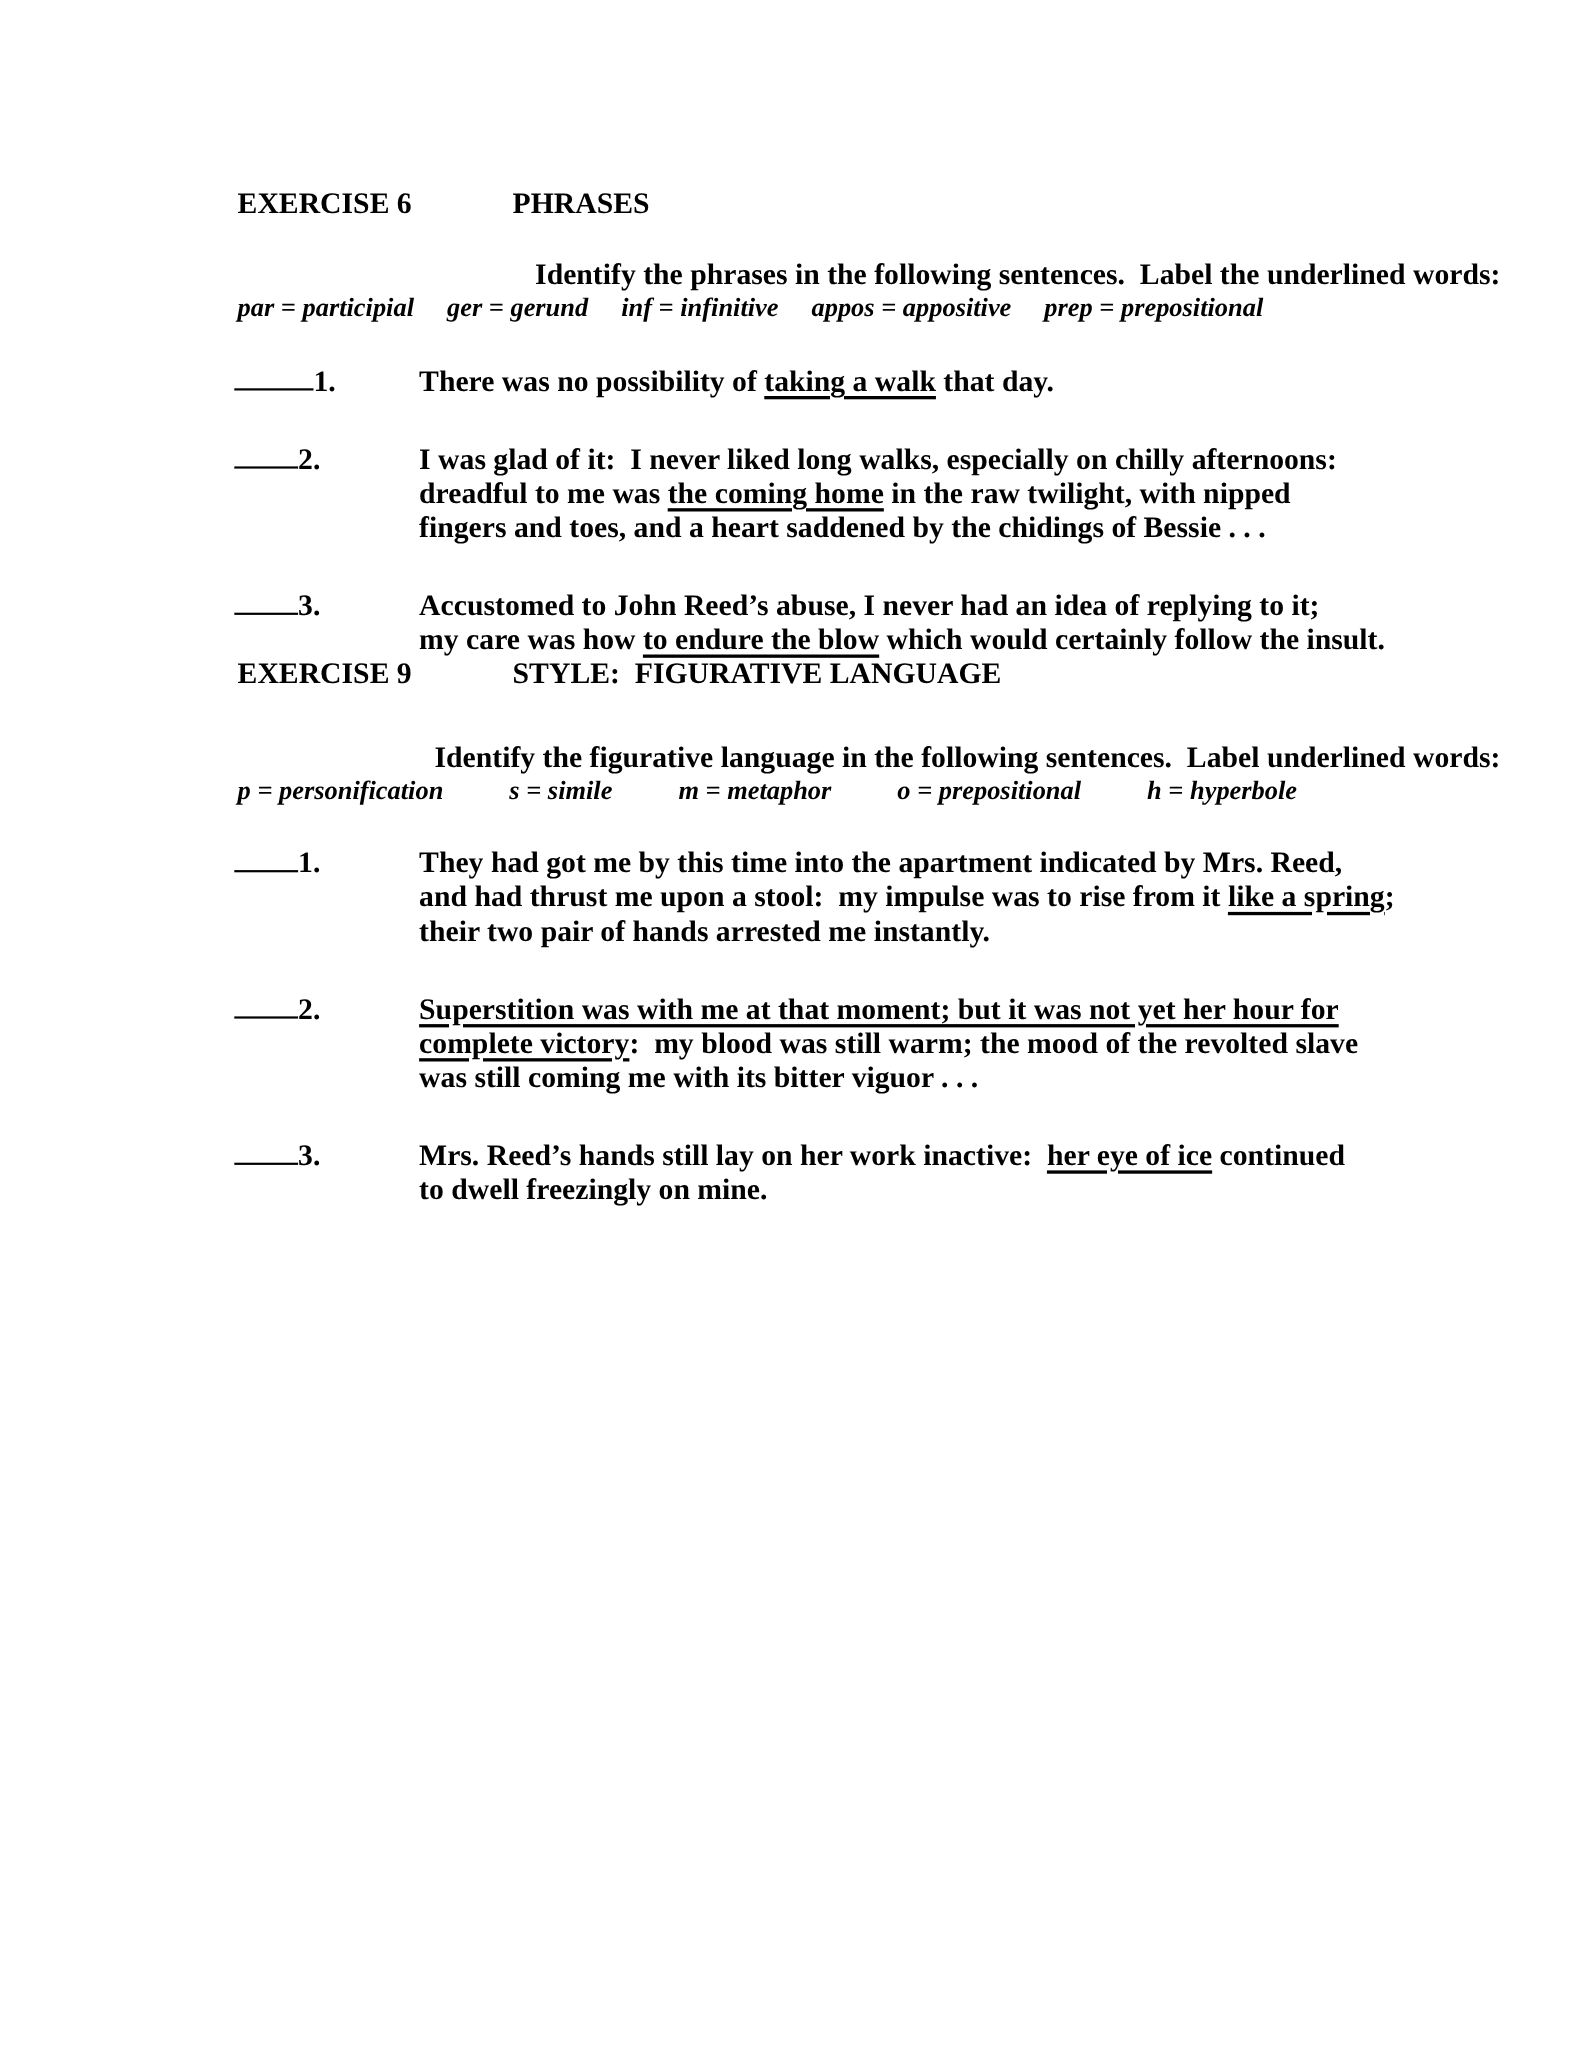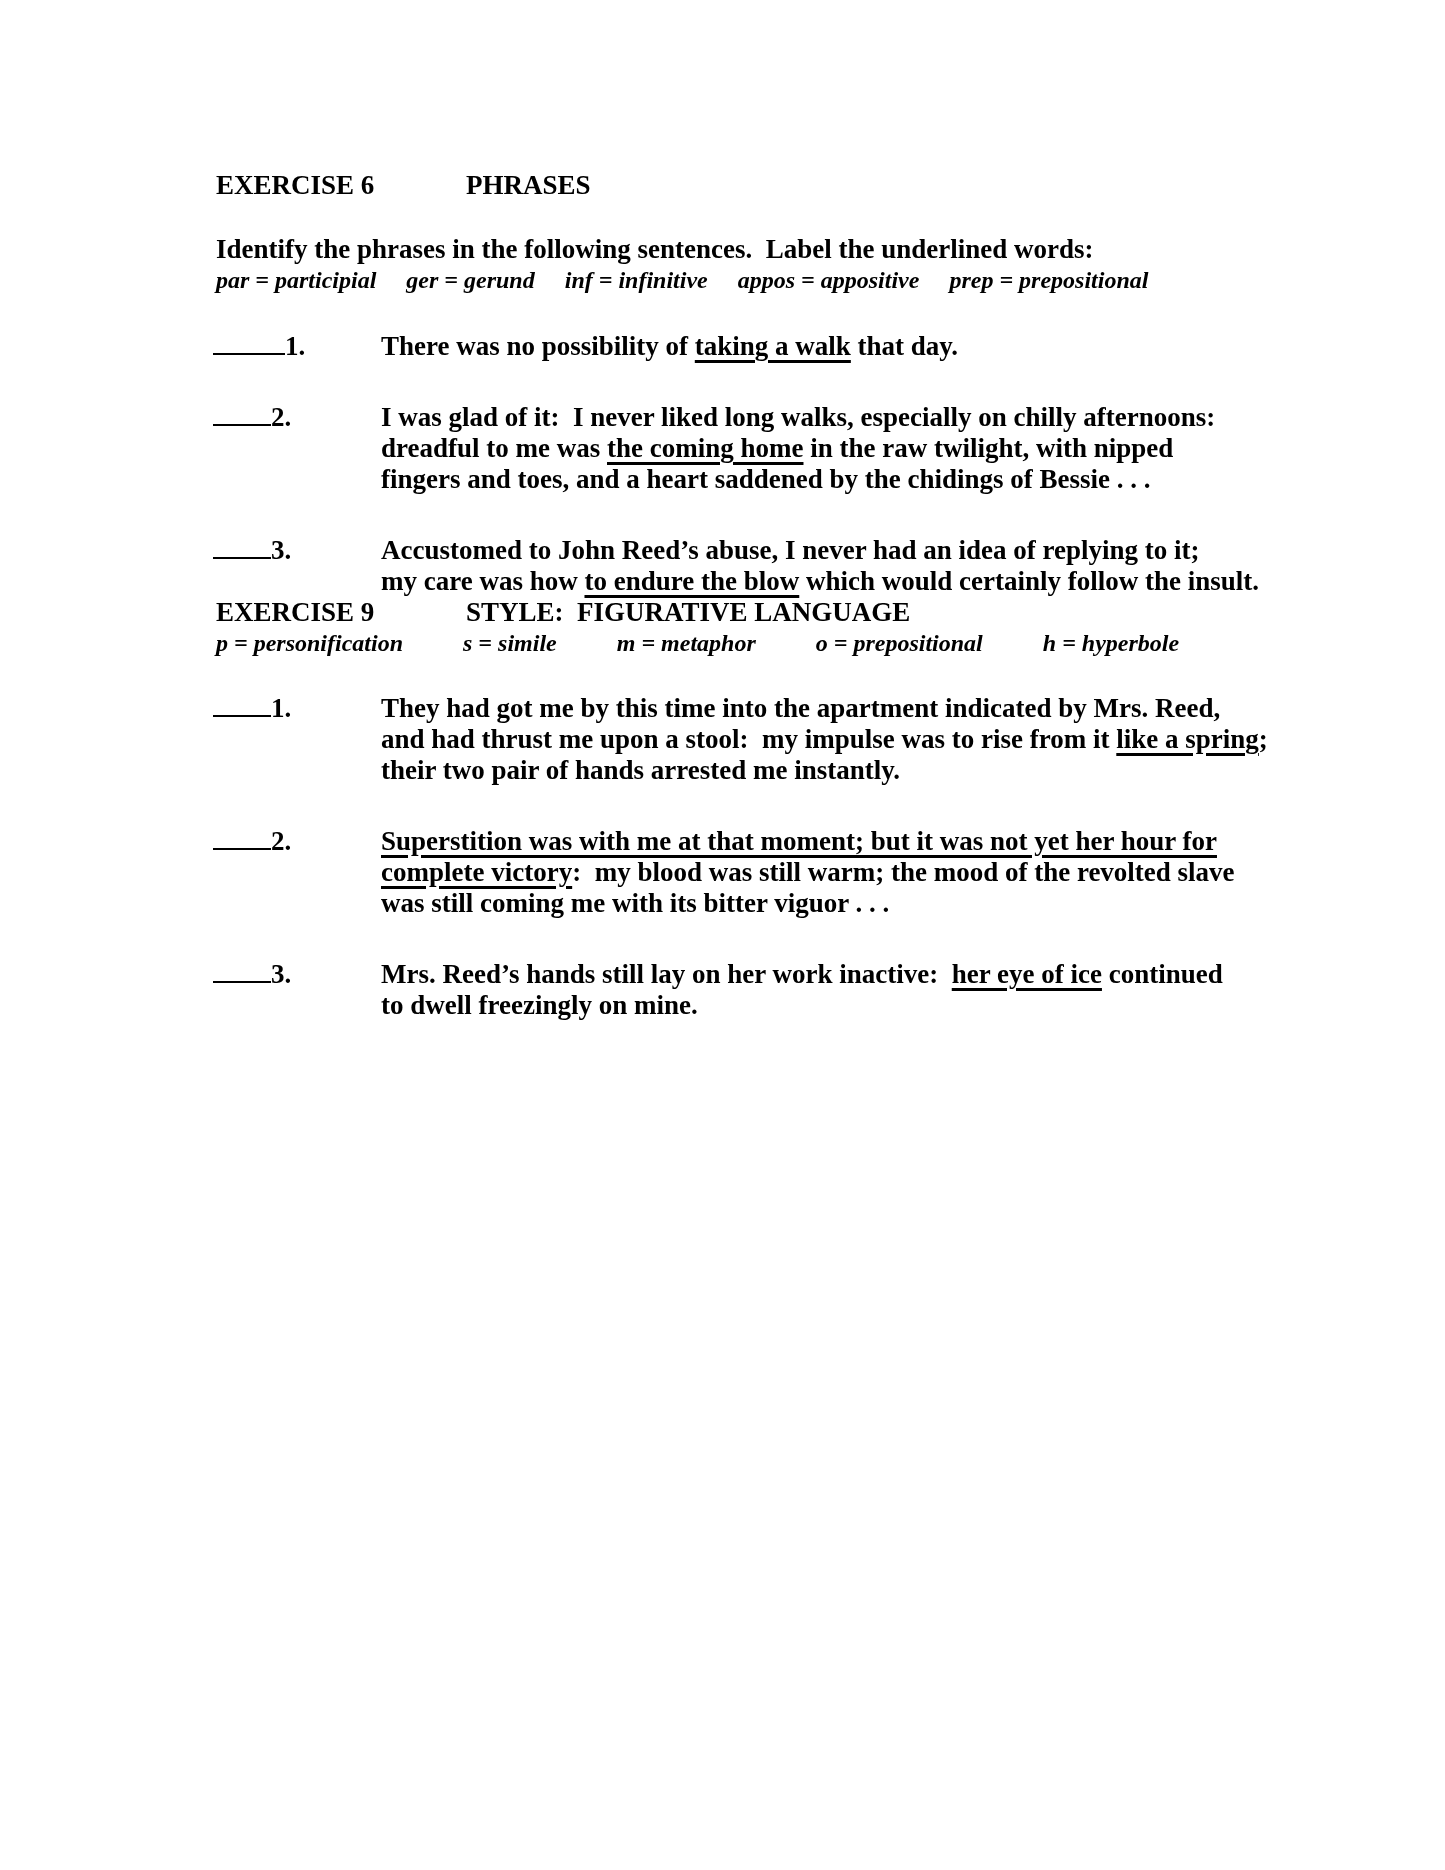--- a/index.html
+++ b/index.html
@@ -18,21 +18,21 @@
     font-size: 27px;
     line-height: 31px;
   }
   section.exercise { margin: 0; }
   section.exercise.later { }
 
   .ex-heading { margin: 0 0 0 3px; white-space: pre-wrap; }
   .ex-label { display: inline-block; min-width: 250px; }
   .ex-title { white-space: pre-wrap; }
 
-  .instr { margin: 33px 0 0 3px; white-space: pre-wrap; }
+  .instr { margin: 33px 0 0 3px; white-space: pre-wrap; text-align: right; }
   section.later .instr { margin-top: 45px; }
 
   .keys { margin: 0 0 0 3px; font-size: 24px; font-style: italic; line-height: 31px; }
   .keys .key { margin-right: 30px; white-space: pre; }
   .keys.wide .key { margin-right: 60px; }
   .keys .key:last-child { margin-right: 0; }
 
   .items { margin: 0; padding: 0; }
   .item { display: flex; align-items: baseline; margin-top: 38px; }
   .items .item:first-child { margin-top: 33px; }
@@ -84,20 +84,21 @@
             <div class="num-col"><span class="blank"></span><span class="num">3.</span></div>
             <div class="text-col">
               <div class="line"><span>Accustomed to John Reed’s abuse, I never had an idea of replying to it;</span></div>
               <div class="line"><span>my care was how </span><span class="u">to endure the blow</span><span> which would certainly follow the insult.</span></div>
             </div>
           </div>
         </div>
       </section>
       <section class="exercise later">
         <h2 class="ex-heading" style="font-size: 27px; font-weight: bold;"><span class="ex-label">EXERCISE 9</span><span class="ex-title">STYLE:  FIGURATIVE LANGUAGE</span></h2>
+        <p class="instr">Identify the figurative language in the following sentences.  Label underlined words:</p>
         <p class="keys wide"><span class="key">p = personification</span><span class="key">s = simile</span><span class="key">m = metaphor</span><span class="key">o = prepositional</span><span class="key">h = hyperbole</span></p>
         <div class="items">
           <div class="item">
             <div class="num-col"><span class="blank"></span><span class="num">1.</span></div>
             <div class="text-col">
               <div class="line"><span>They had got me by this time into the apartment indicated by Mrs. Reed,</span></div>
               <div class="line"><span>and had thrust me upon a stool:  my impulse was to rise from it </span><span class="u">like a spring</span><span>;</span></div>
               <div class="line"><span>their two pair of hands arrested me instantly.</span></div>
             </div>
           </div>

